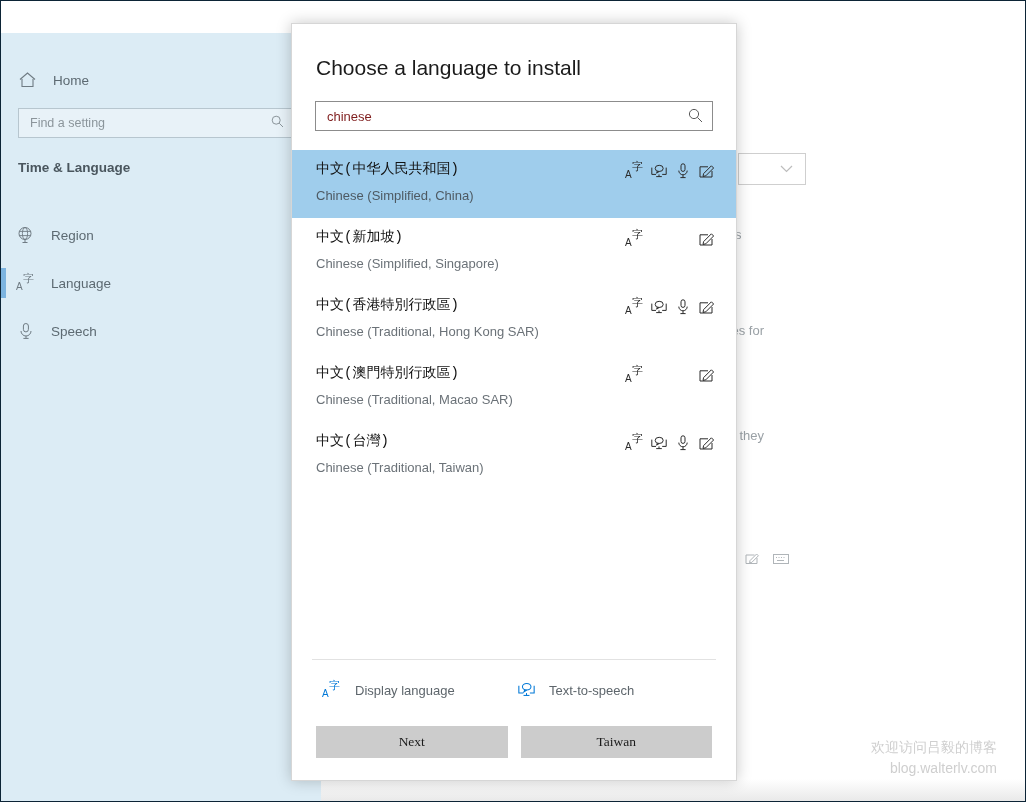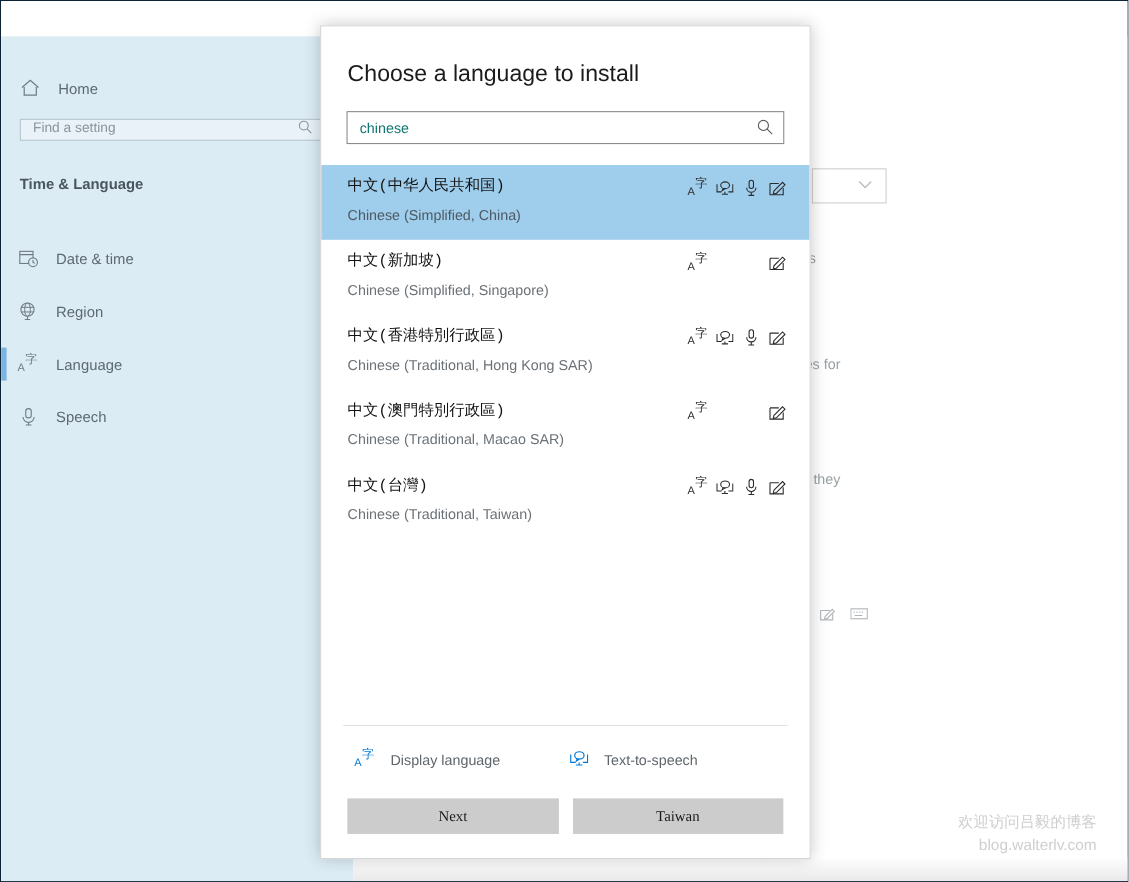--- a/index.html
+++ b/index.html
@@ -60,24 +60,24 @@
     position: absolute; left: 0; top: 28px; width: 320px; height: 38px;
     display: flex; align-items: center;
   }
   .side-icon {
     width: 52px; display: flex; align-items: center; justify-content: center;
     color: #6f7b83;
   }
   .side-label { font-size: 13.5px; color: #5d6a72; }
   .find-setting {
     position: absolute; left: 17px; top: 75px;
-    width: 275px; height: 20px;
+    width: 275px; height: 30px;
     background: rgba(255,255,255,0.35);
     border: 1px solid #b7c6cf;
-    display: flex; 
+    display: flex; align-items: center;
   }
   .find-setting .ph {
     padding-left: 11px; font-size: 12.5px; color: #8b959b;
   }
   .find-setting .mag {
     position: absolute; right: 8px; color: #8b959b; font-size: 12px;
   }
   .section-head {
     position: absolute; left: 17px; top: 127px;
     font-size: 13.5px; font-weight: bold; color: #4a565e;
@@ -151,21 +151,21 @@
   }
   .dlg-search {
     position: relative;
     margin: 21px 23px 0 23px;
     height: 30px;
     border: 1px solid #8c8c8c;
     background: #fff;
     display: flex; align-items: center;
   }
   .dlg-search .val {
-    padding-left: 11px; font-size: 13px; color: #0f766e;
+    padding-left: 11px; font-size: 13px; color: #7f1d1d;
   }
   .dlg-search .mag {
     position: absolute; right: 9px; top: 6px;
     color: #6b6b6b;
   }
   .lang-list {
     margin-top: 19px;
     flex: 1 1 auto;
     overflow: hidden;
   }
@@ -267,32 +267,20 @@
             <circle cx="5.2" cy="5.2" r="4" fill="none" stroke="#8b959b" stroke-width="1"></circle>
             <path d="M8.2 8.2 L12 12" stroke="#8b959b" stroke-width="1"></path>
           </svg>
         </div>
       </div>
 
       <div class="section-head">Time &amp; Language</div>
 
       <div class="nav-list">
 
-        <div class="nav-item">
-          <div class="accent"></div>
-          <div class="n-icon">
-            <svg width="18" height="18" viewBox="0 0 18 18">
-              <rect x="1" y="2.5" width="12" height="11" fill="none" stroke="#6f7b83" stroke-width="1"></rect>
-              <path d="M1 5.5 H13" stroke="#6f7b83" stroke-width="1"></path>
-              <circle cx="13" cy="12.5" r="4" fill="#dcecf5" stroke="#6f7b83" stroke-width="1"></circle>
-              <path d="M13 10.3 V12.6 L14.6 13.4" stroke="#6f7b83" stroke-width="1" fill="none"></path>
-            </svg>
-          </div>
-          <div class="n-label">Date &amp; time</div>
-        </div>
 
         <div class="nav-item">
           <div class="accent"></div>
           <div class="n-icon">
             <svg width="18" height="18" viewBox="0 0 18 18">
               <circle cx="8" cy="7.5" r="6" fill="none" stroke="#6f7b83" stroke-width="1"></circle>
               <ellipse cx="8" cy="7.5" rx="2.6" ry="6" fill="none" stroke="#6f7b83" stroke-width="0.9"></ellipse>
               <path d="M2.2 5.4 H13.8 M2.2 9.6 H13.8" stroke="#6f7b83" stroke-width="0.9"></path>
               <path d="M8 13.5 V16.5 M5.5 16.5 H10.5" stroke="#6f7b83" stroke-width="1"></path>
             </svg>

